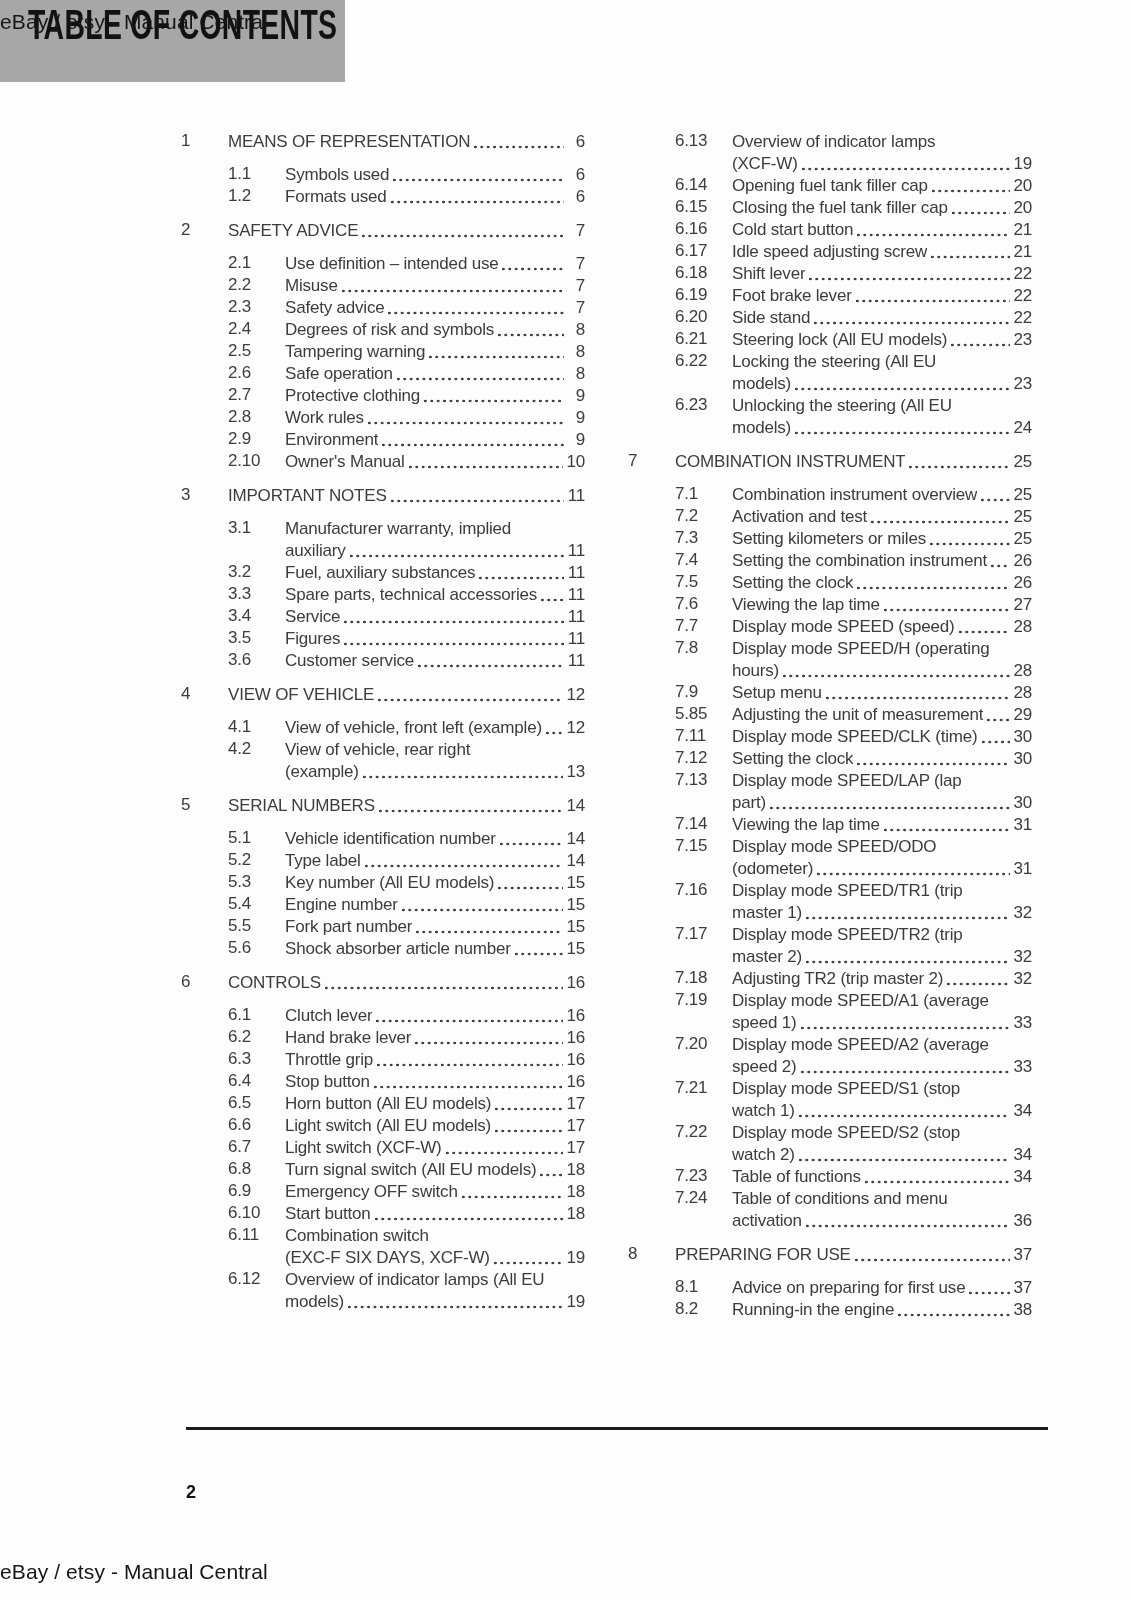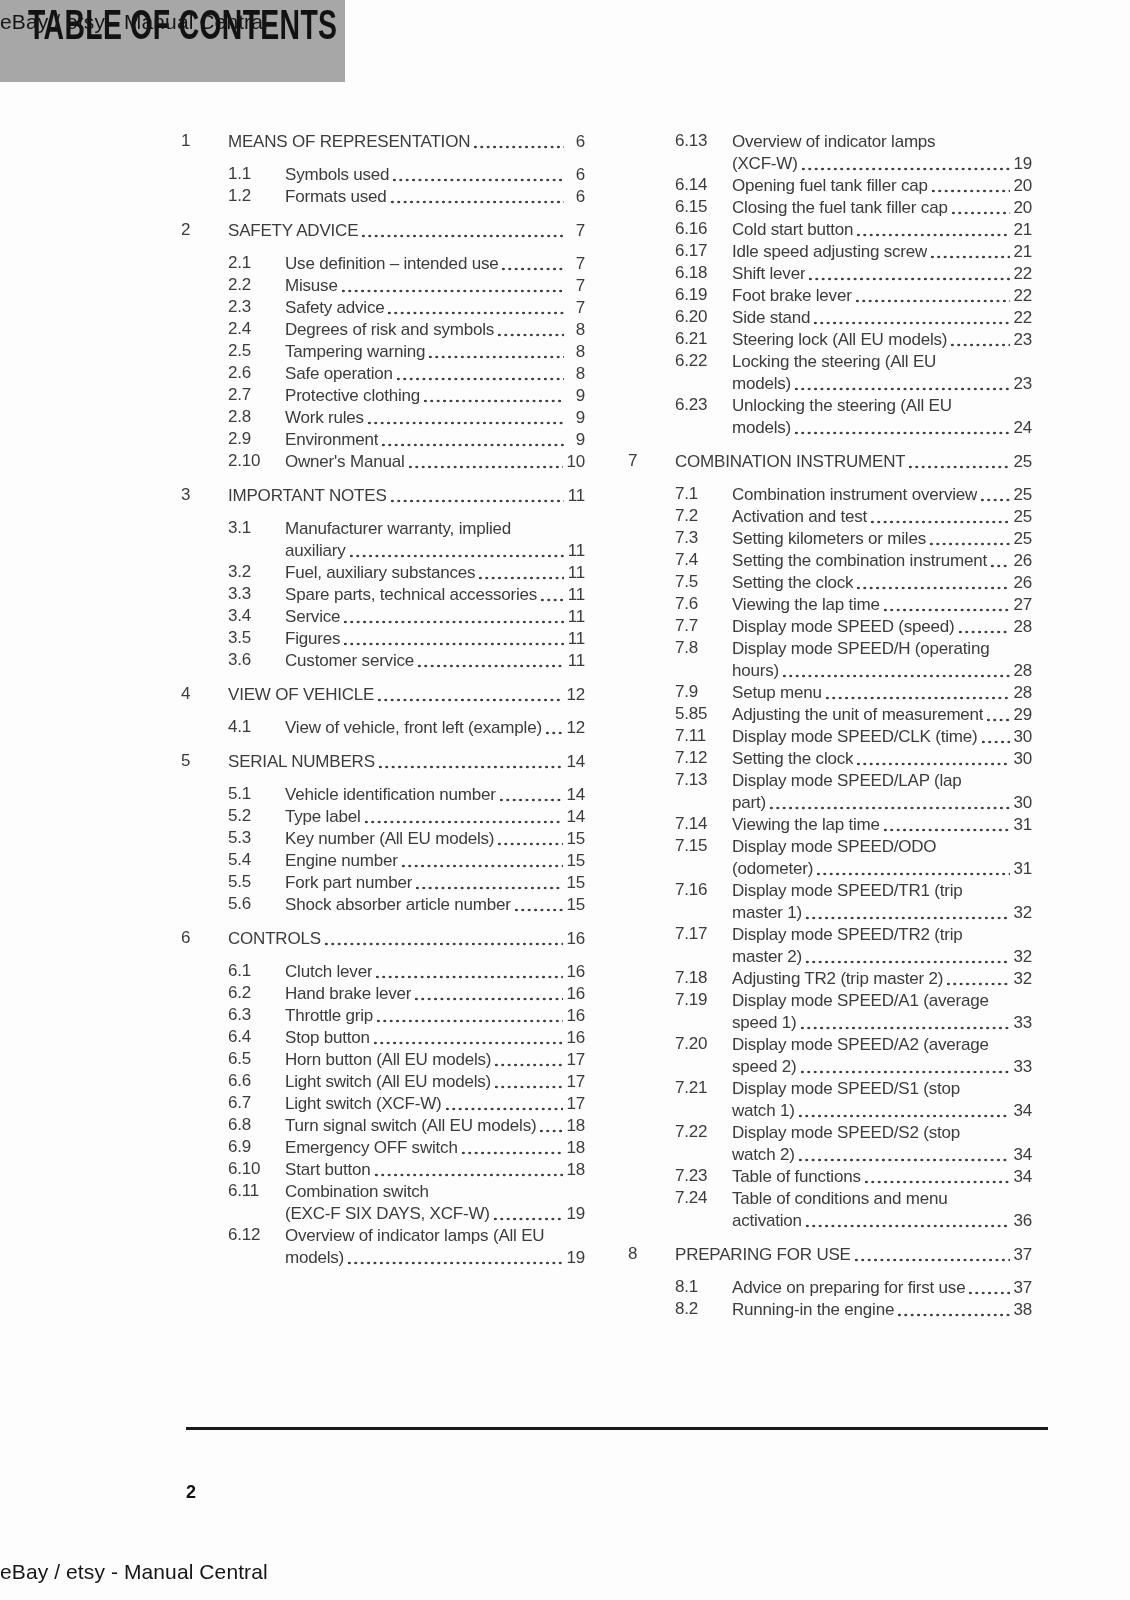--- a/index.html
+++ b/index.html
@@ -324,20 +324,31 @@
         <div class="entry sub">
           <span class="num">4.1</span>
           <div class="body">
             <div class="line last">
               <span class="t">View of vehicle, front left (example)</span>
               <span class="leader"></span>
               <span class="pg">12</span>
             </div>
           </div>
         </div>
+        <div class="entry sub">
+          <span class="num">4.2</span>
+          <div class="body">
+            <div class="line"><span class="t">View of vehicle, rear right</span></div>
+            <div class="line last">
+              <span class="t">(example)</span>
+              <span class="leader"></span>
+              <span class="pg">13</span>
+            </div>
+          </div>
+        </div>
         <div class="entry chapter">
           <span class="num">5</span>
           <div class="body">
             <div class="line last">
               <span class="t">SERIAL NUMBERS</span>
               <span class="leader"></span>
               <span class="pg">14</span>
             </div>
           </div>
         </div>

